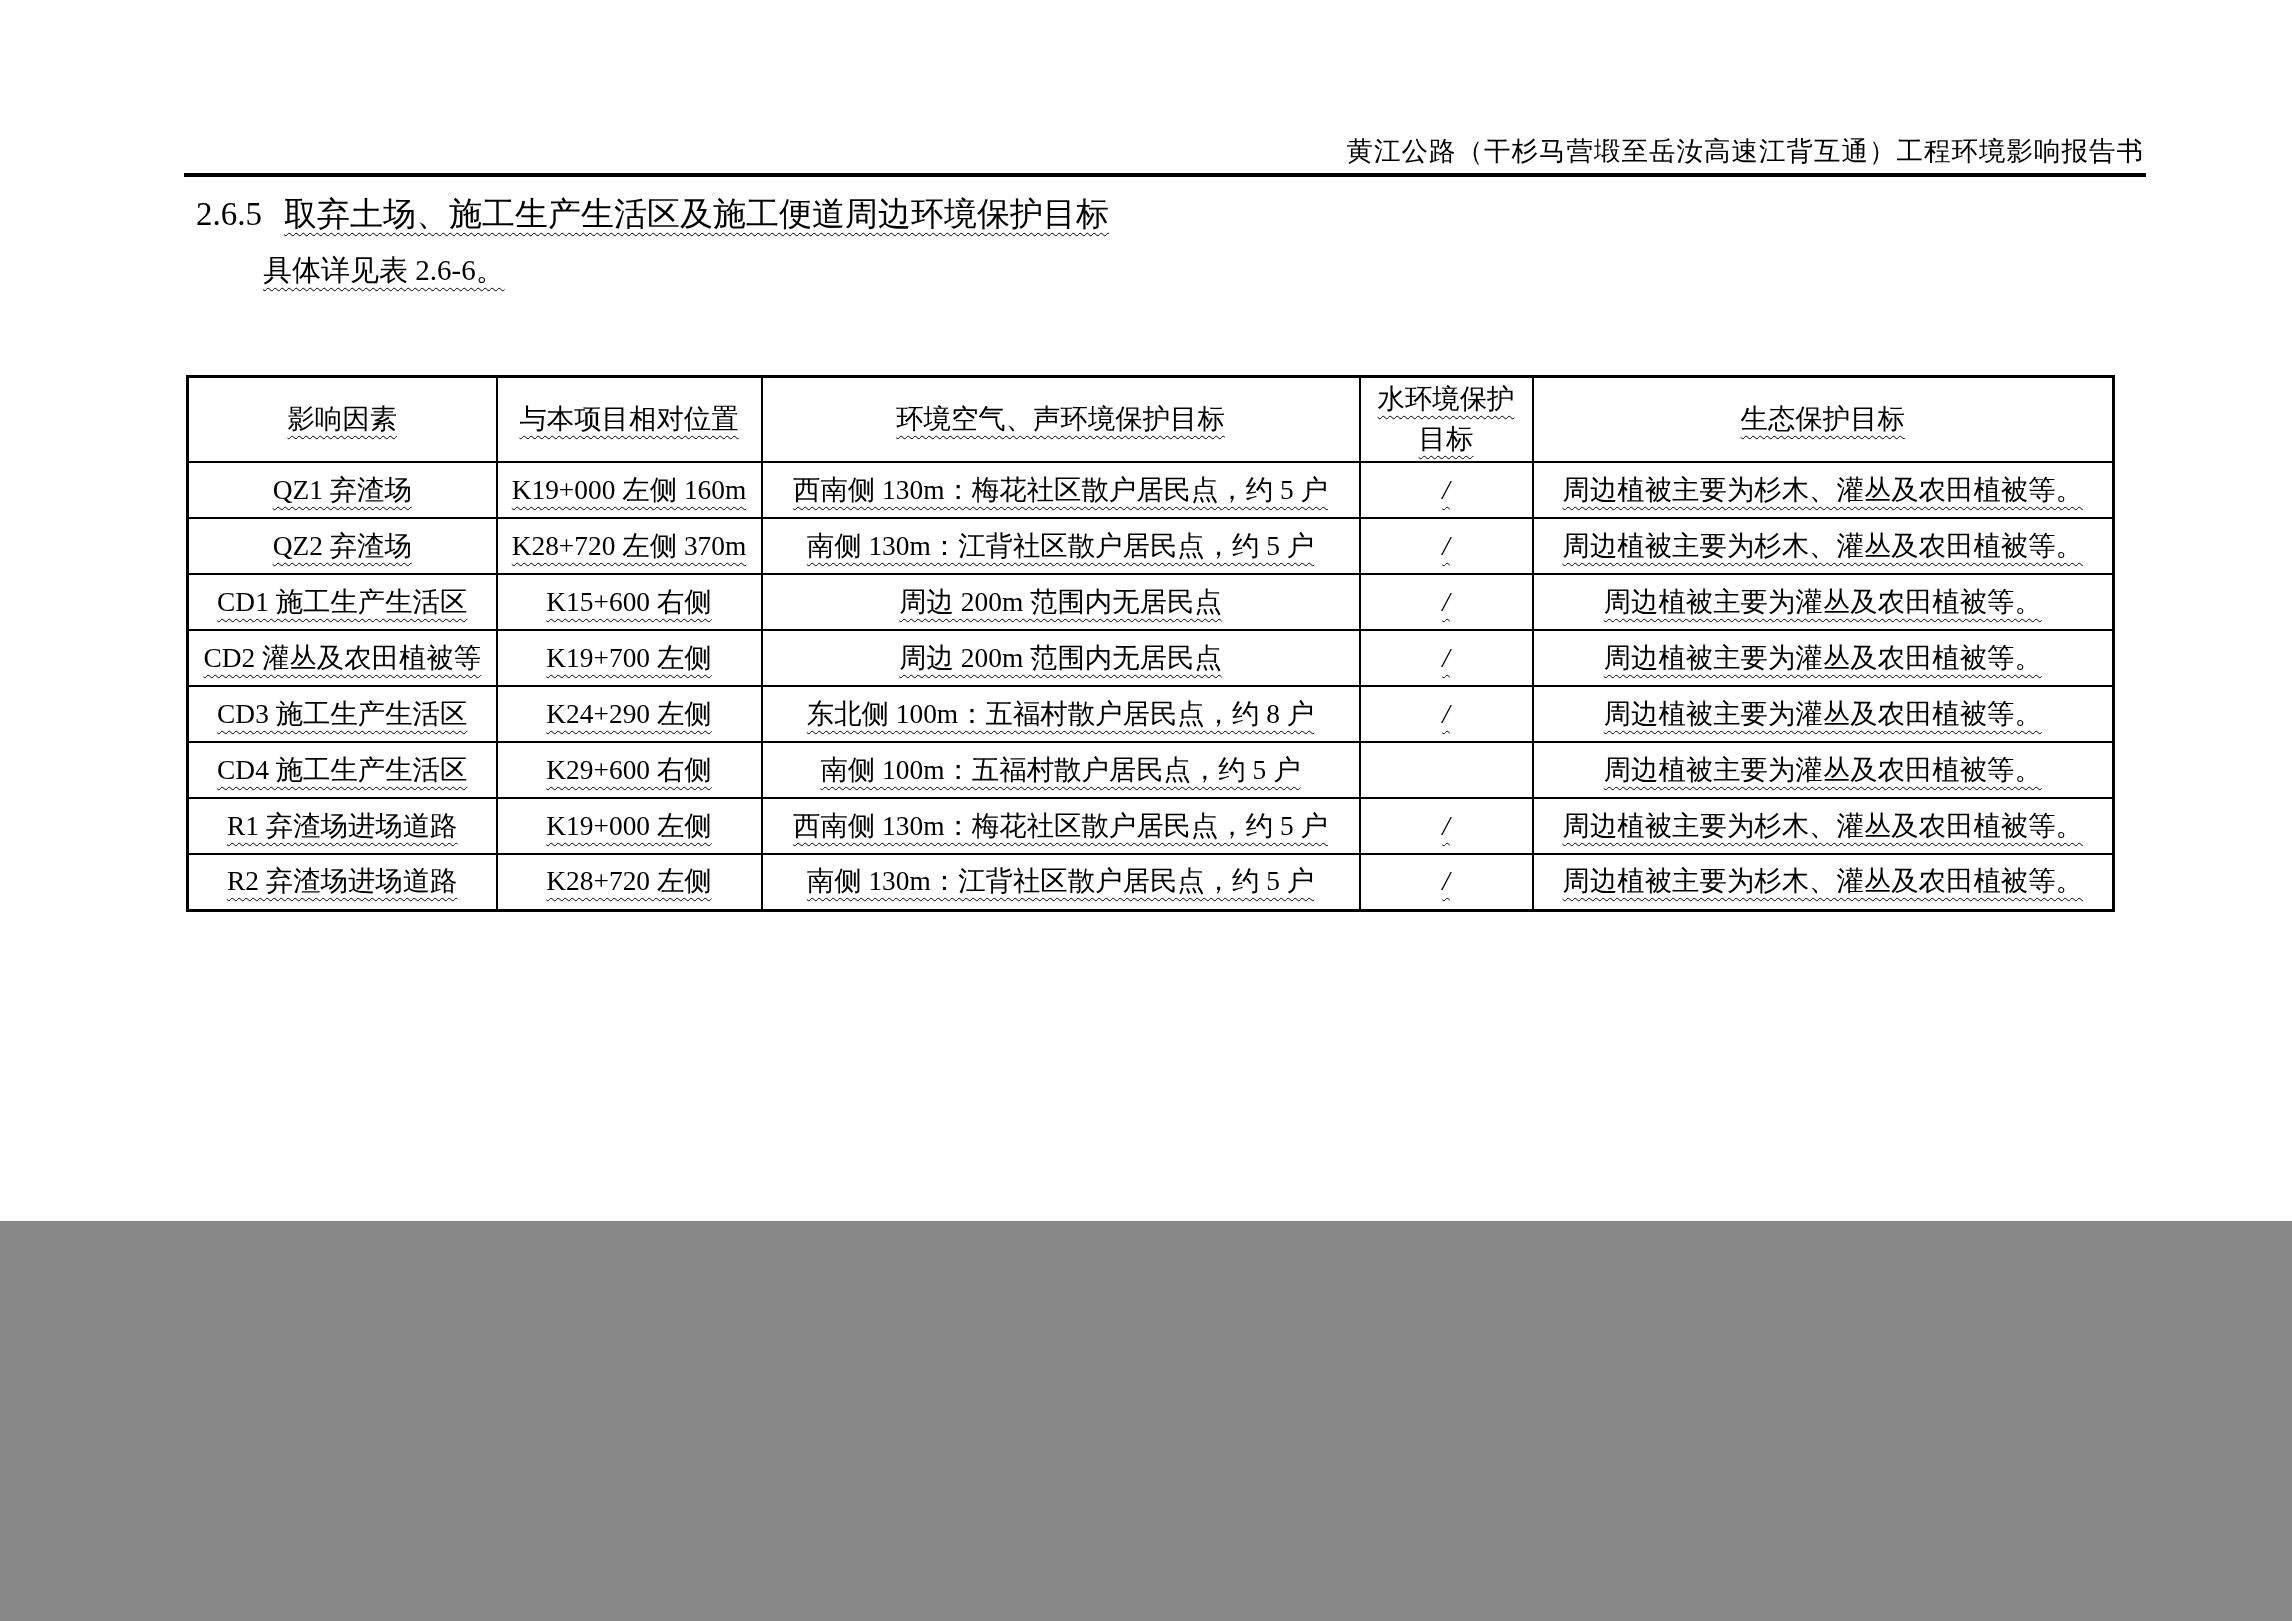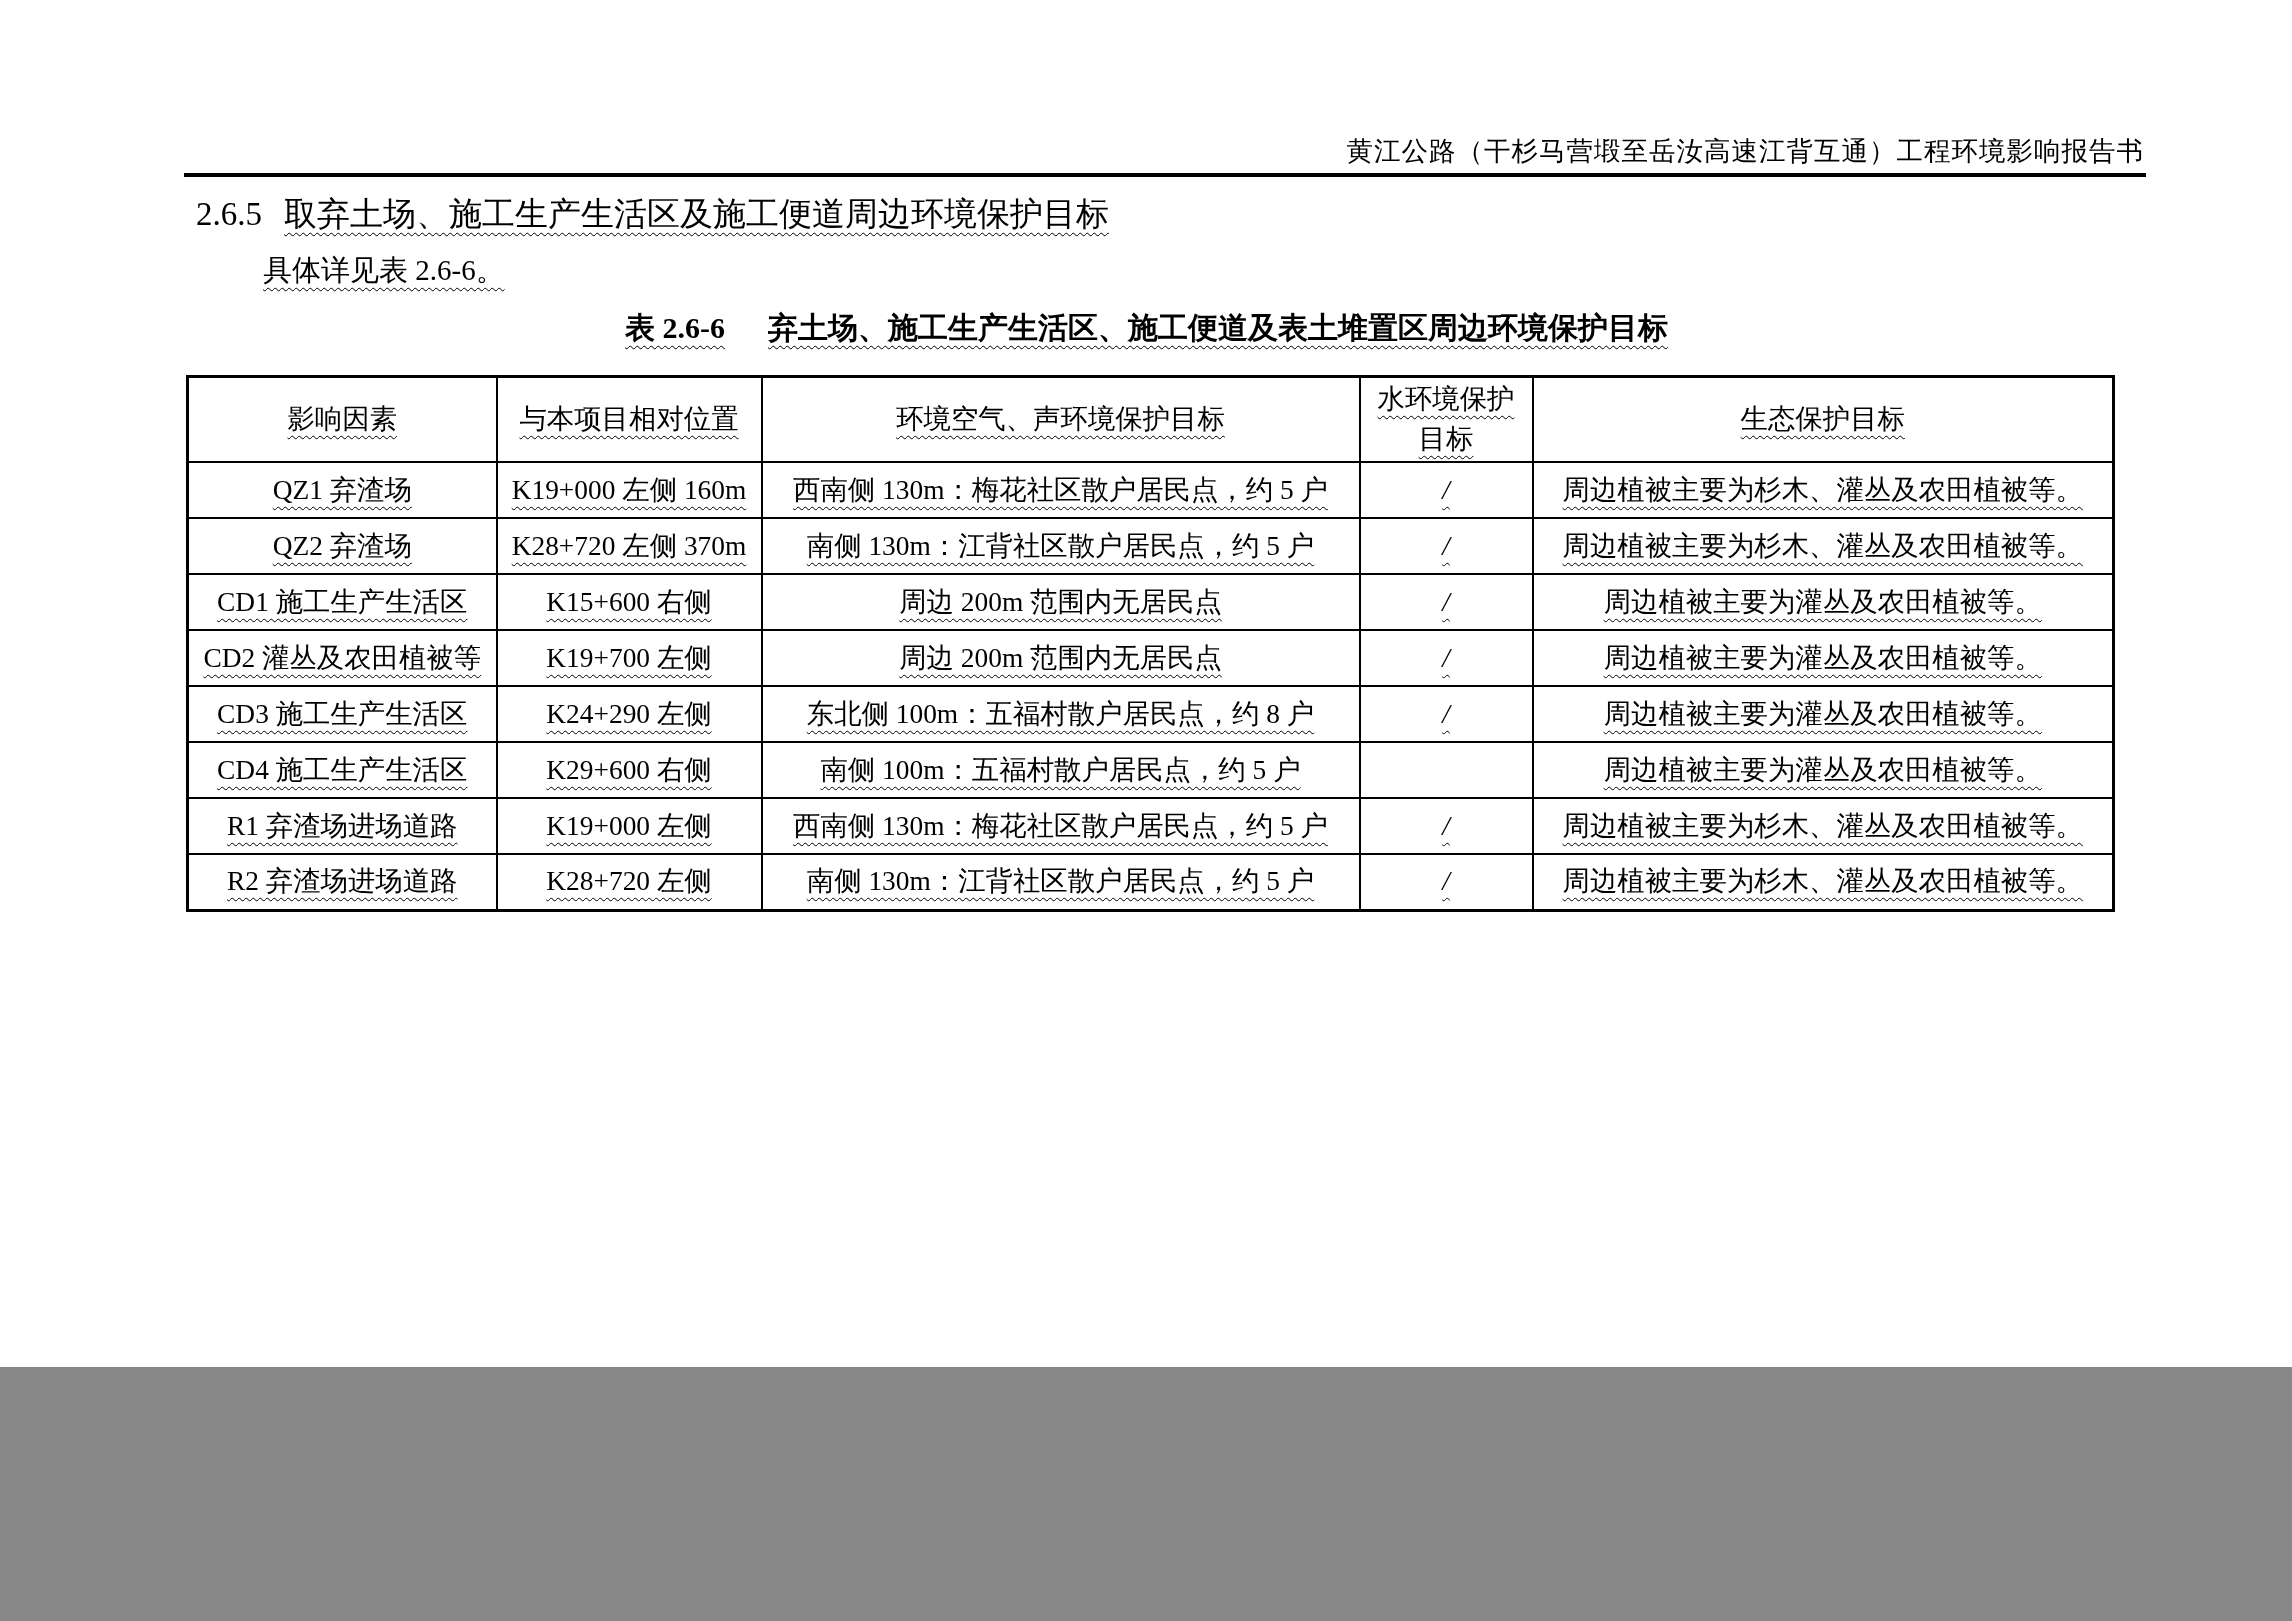--- a/index.html
+++ b/index.html
@@ -1,18 +1,18 @@
 <!DOCTYPE html>
 <html><head>
 <meta charset="utf-8">
 <style>
   html,body{margin:0;padding:0;background:#888;}
   .page{
     position:relative;
-    width:2293px;height:1367px;
+    width:2293px;height:1221px;
     background:#ffffff;
     font-family:"Liberation Serif","DejaVu Serif",serif;
     color:#000;
     overflow:hidden;
   }
   .wavy{
     text-decoration-line:underline;
     text-decoration-style:wavy;
     text-decoration-thickness:1px;
     text-underline-offset:6.9px;
@@ -93,23 +93,20 @@
   <div class="head-rule"></div>
 
   <div class="section-heading">
     <span class="num">2.6.5</span><span class="wavy">取弃土场、施工生产生活区及施工便道周边环境保护目标</span>
   </div>
 
   <div class="intro-line">
     <span class="wavy">具体详见表 2.6-6。</span>
   </div>
 
-  <div class="table-caption">
-    <span class="cap-label wavy">表 2.6-6</span><span class="wavy">弃土场、施工生产生活区、施工便道及表土堆置区周边环境保护目标</span>
-  </div>
 
   <table class="env-table">
     <colgroup>
       <col style="width:309px">
       <col style="width:265px">
       <col style="width:598px">
       <col style="width:173px">
       <col style="width:581px">
     </colgroup>
     <thead>

